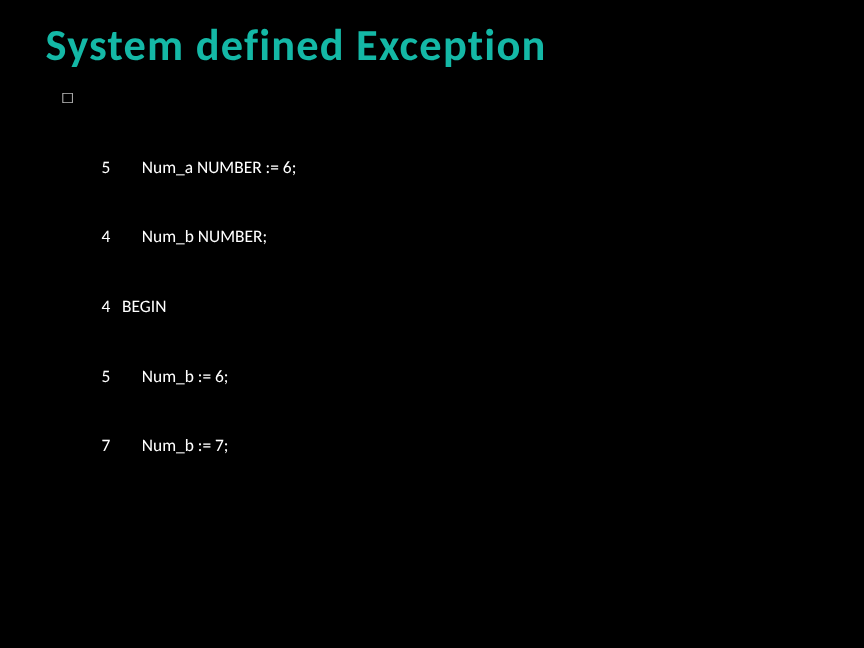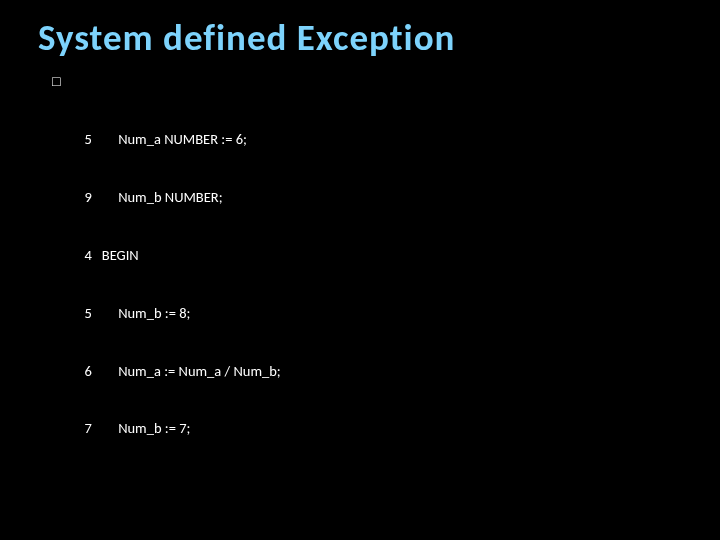--- a/index.html
+++ b/index.html
@@ -11,21 +11,21 @@
     font-family: "Calibri", "Segoe UI", Arial, sans-serif;
     overflow: hidden;
   }
   .slide {
     width: 720px;
     height: 540px;
     box-sizing: border-box;
     padding: 18px 30px 10px 30px;
   }
   .title {
-    color: #7dd3fc;
+    color: #14b8a6;
     font-size: 37px;
     font-weight: 700;
     letter-spacing: 1px;
     margin: 0 0 14px 8px;
     line-height: 1.1;
   }
   .bullet {
     color: #fff;
     font-family: "Gautami", "Segoe UI", Arial, sans-serif;
     font-size: 14px;
@@ -48,24 +48,23 @@
 </head>
 <body>
 
 <div class="slide">
   <h1 class="title">System defined Exception</h1>
   <div>
     <span class="bullet">□</span>
   </div>
   <div class="code-block">
     <span class="code-line">  5        Num_a NUMBER := 6;</span>
-    <span class="code-line">  9        Num_b NUMBER;</span>
+    <span class="code-line">  4        Num_b NUMBER;</span>
     <span class="code-line">  4   BEGIN</span>
-    <span class="code-line">  5        Num_b := 8;</span>
-    <span class="code-line">  6        Num_a := Num_a / Num_b;</span>
+    <span class="code-line">  5        Num_b := 6;</span>
     <span class="code-line">  7        Num_b := 7;</span>
     
     
     
     
     
     
     
     
     

